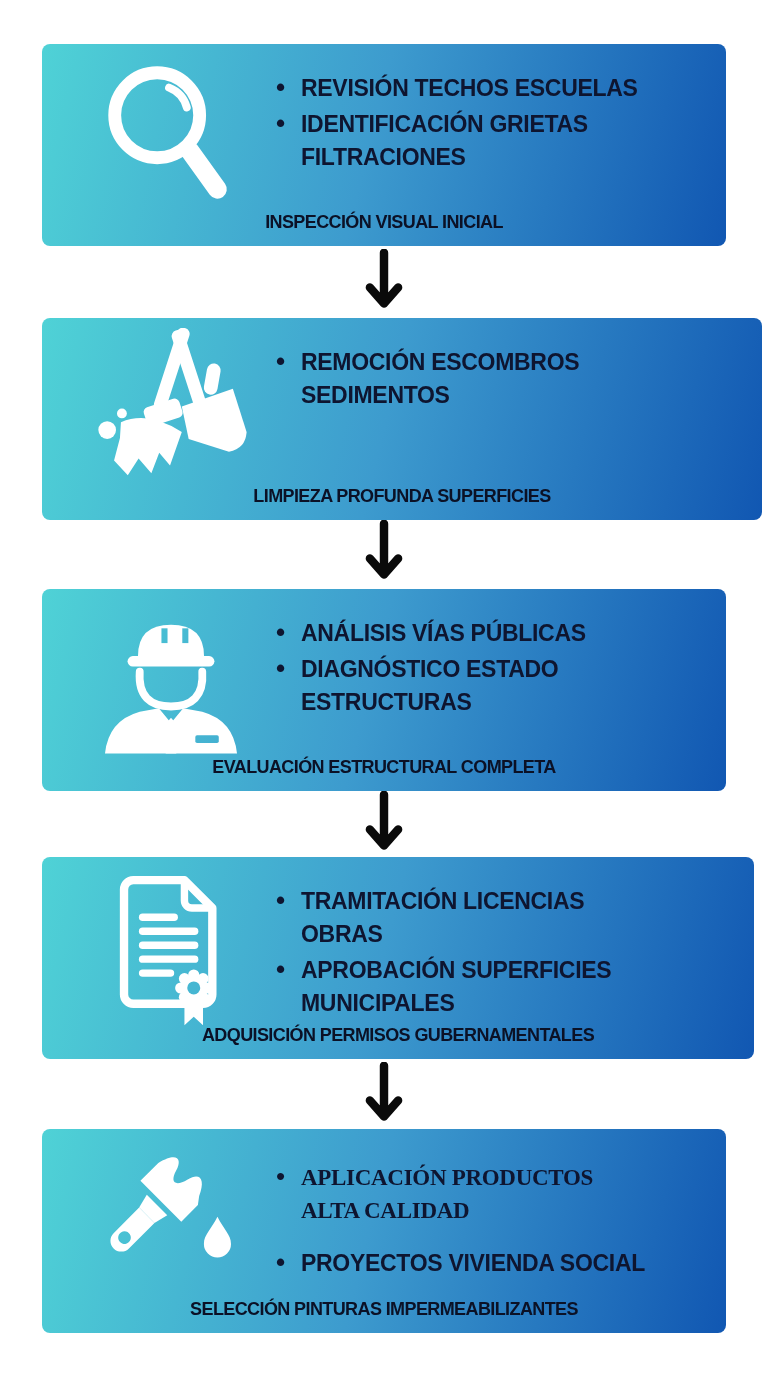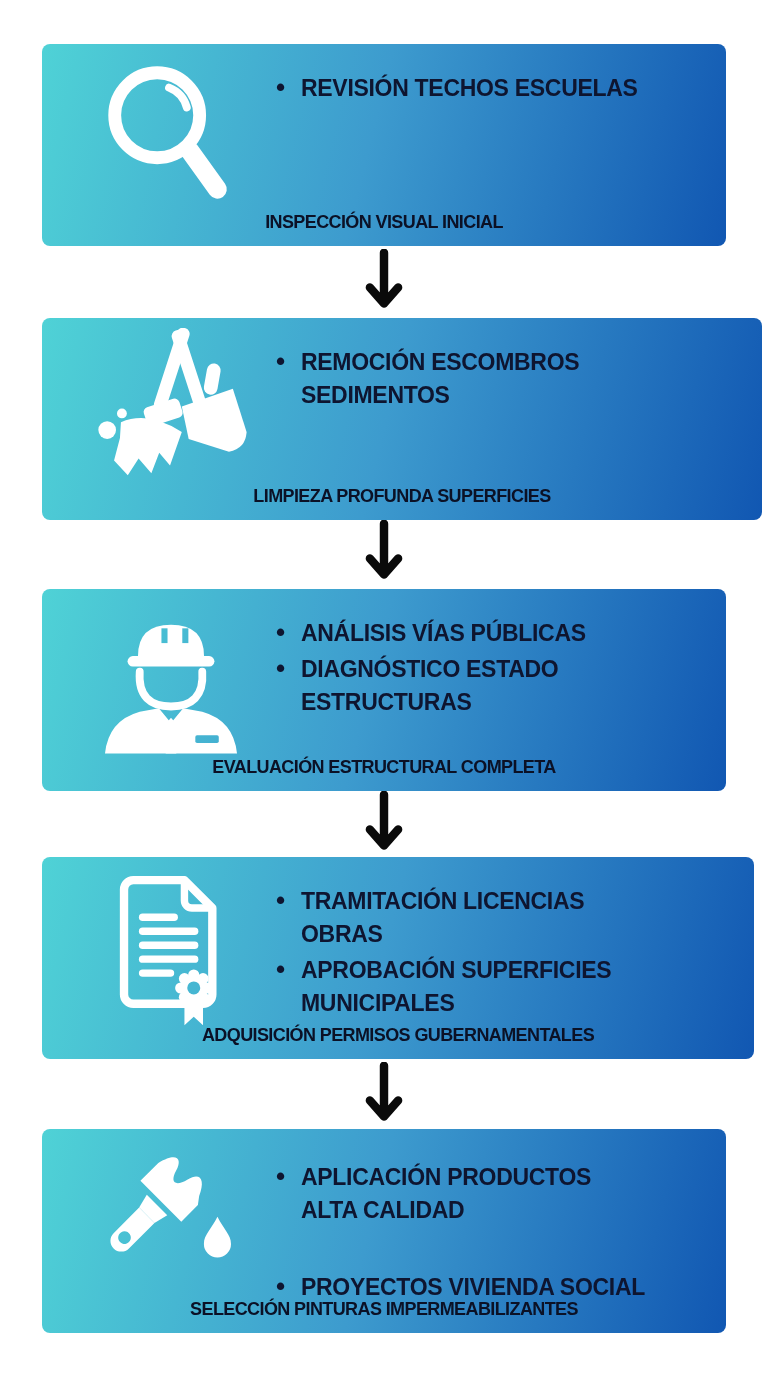--- a/index.html
+++ b/index.html
@@ -33,21 +33,21 @@
   }
   .bullets li {
     position: relative; padding-left: 27px; margin: 0 0 3px 0;
     color: #0e1530; font-weight: bold; font-size: 23px; line-height: 33px;
     letter-spacing: -0.3px; white-space: pre-line;
   }
   .bullets li::before {
     content: "\2022"; position: absolute; left: 2px; top: -1px; font-size: 26px;
   }
   .step-5 .bullets { top: 32px; }
-  .step-5 .bullets li:first-child { margin-bottom: 44px; }
+  .step-5 .bullets li:first-child { margin-bottom: 20px; font-family: Liberation Serif, serif; }
 
   .title {
     position: absolute; left: 16px; right: 16px; bottom: 13px; margin: 0;
     text-align: center; color: #0b1126; font-size: 18px; font-weight: bold;
     letter-spacing: -0.6px; white-space: nowrap;
   }
 
   .arrow {
     position: absolute; left: 361px; width: 46px; height: 64px;
     display: flex; align-items: center; justify-content: center;
@@ -65,20 +65,22 @@
   <section class="step step-1">
     <div class="icon-area">
       <svg width="158" height="158" viewBox="0 0 160 160" fill="none">
         <circle cx="66" cy="60" r="43" stroke="#fff" stroke-width="13"></circle>
         <path d="M78 32 a30 30 0 0 1 18 20" stroke="#fff" stroke-width="8" stroke-linecap="round"></path>
         <line x1="99" y1="96" x2="127" y2="135" stroke="#fff" stroke-width="19" stroke-linecap="round"></line>
       </svg>
     </div>
     <ul class="bullets">
       <li>REVISIÓN TECHOS ESCUELAS</li>
+      <li>IDENTIFICACIÓN GRIETAS
+FILTRACIONES</li>
     </ul>
     <h2 class="title">INSPECCIÓN VISUAL INICIAL</h2>
   </section>
 
   <div class="arrow arrow-1">
     <svg width="44" height="62" viewBox="0 0 44 66">
       <path d="M22 4 V55 M7 41 L22 58 L37 41" stroke="#0a0a0a" stroke-width="9" fill="none" stroke-linecap="round" stroke-linejoin="round"></path>
     </svg>
   </div>
 

